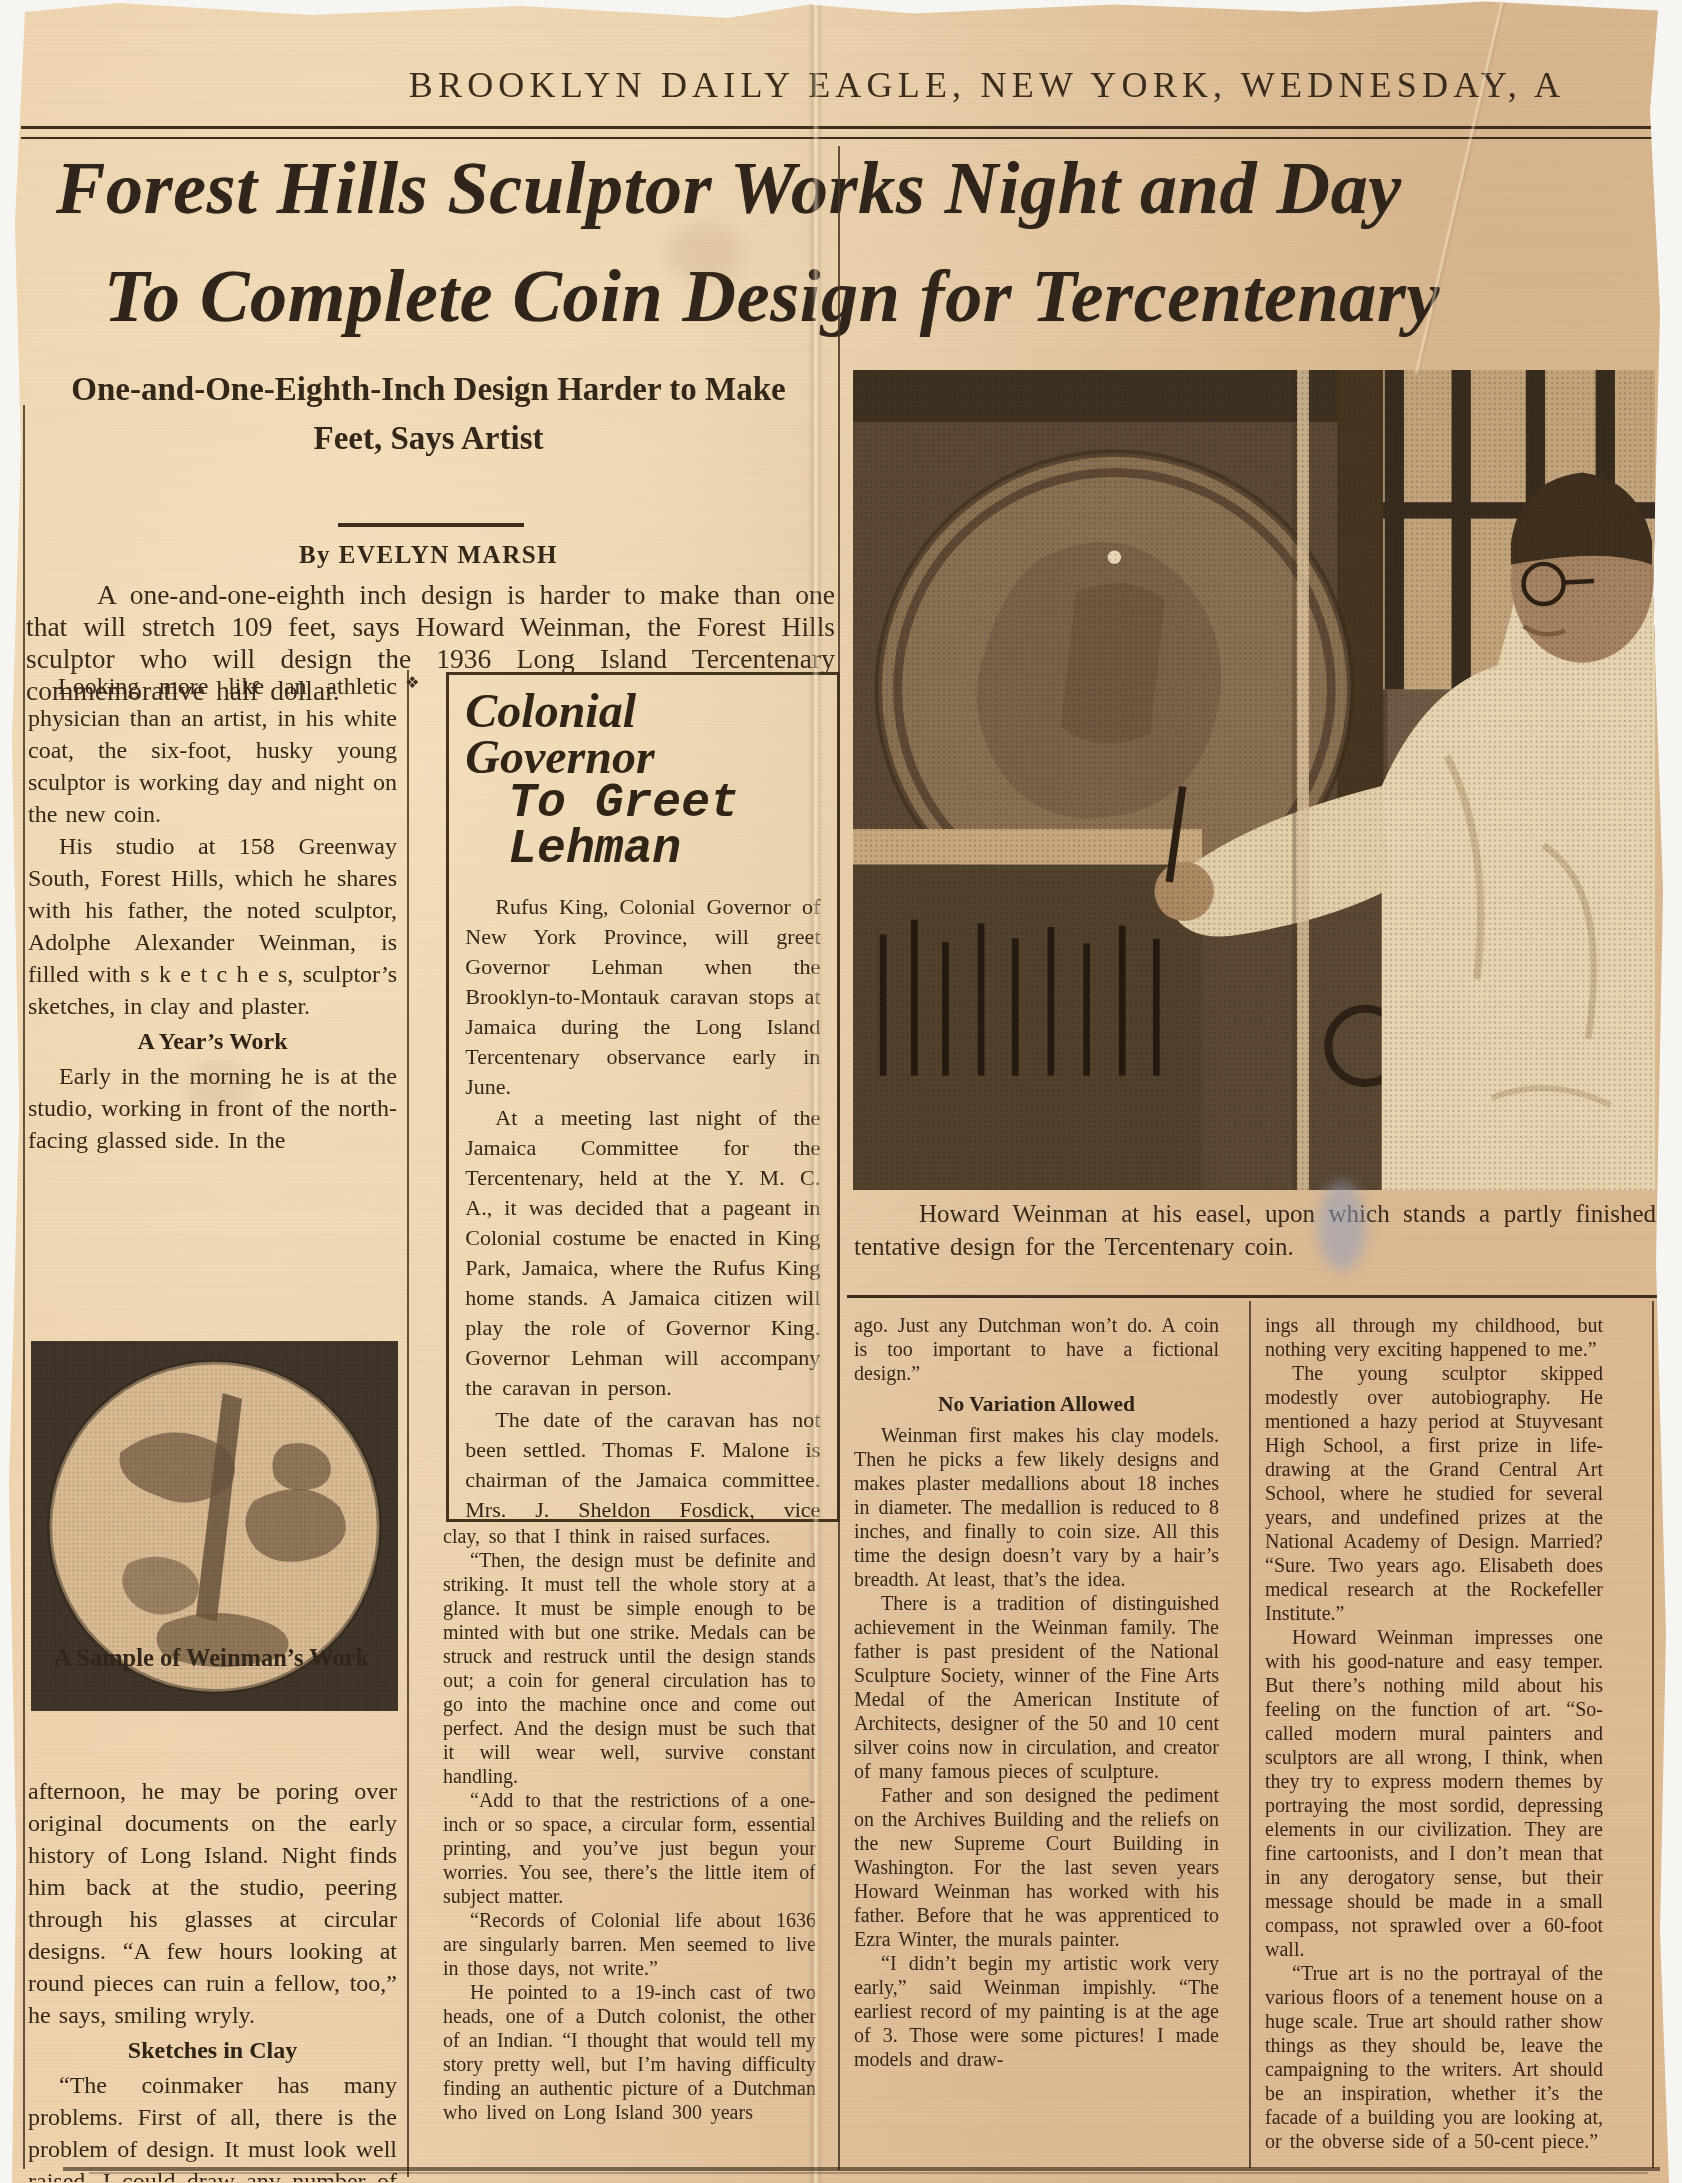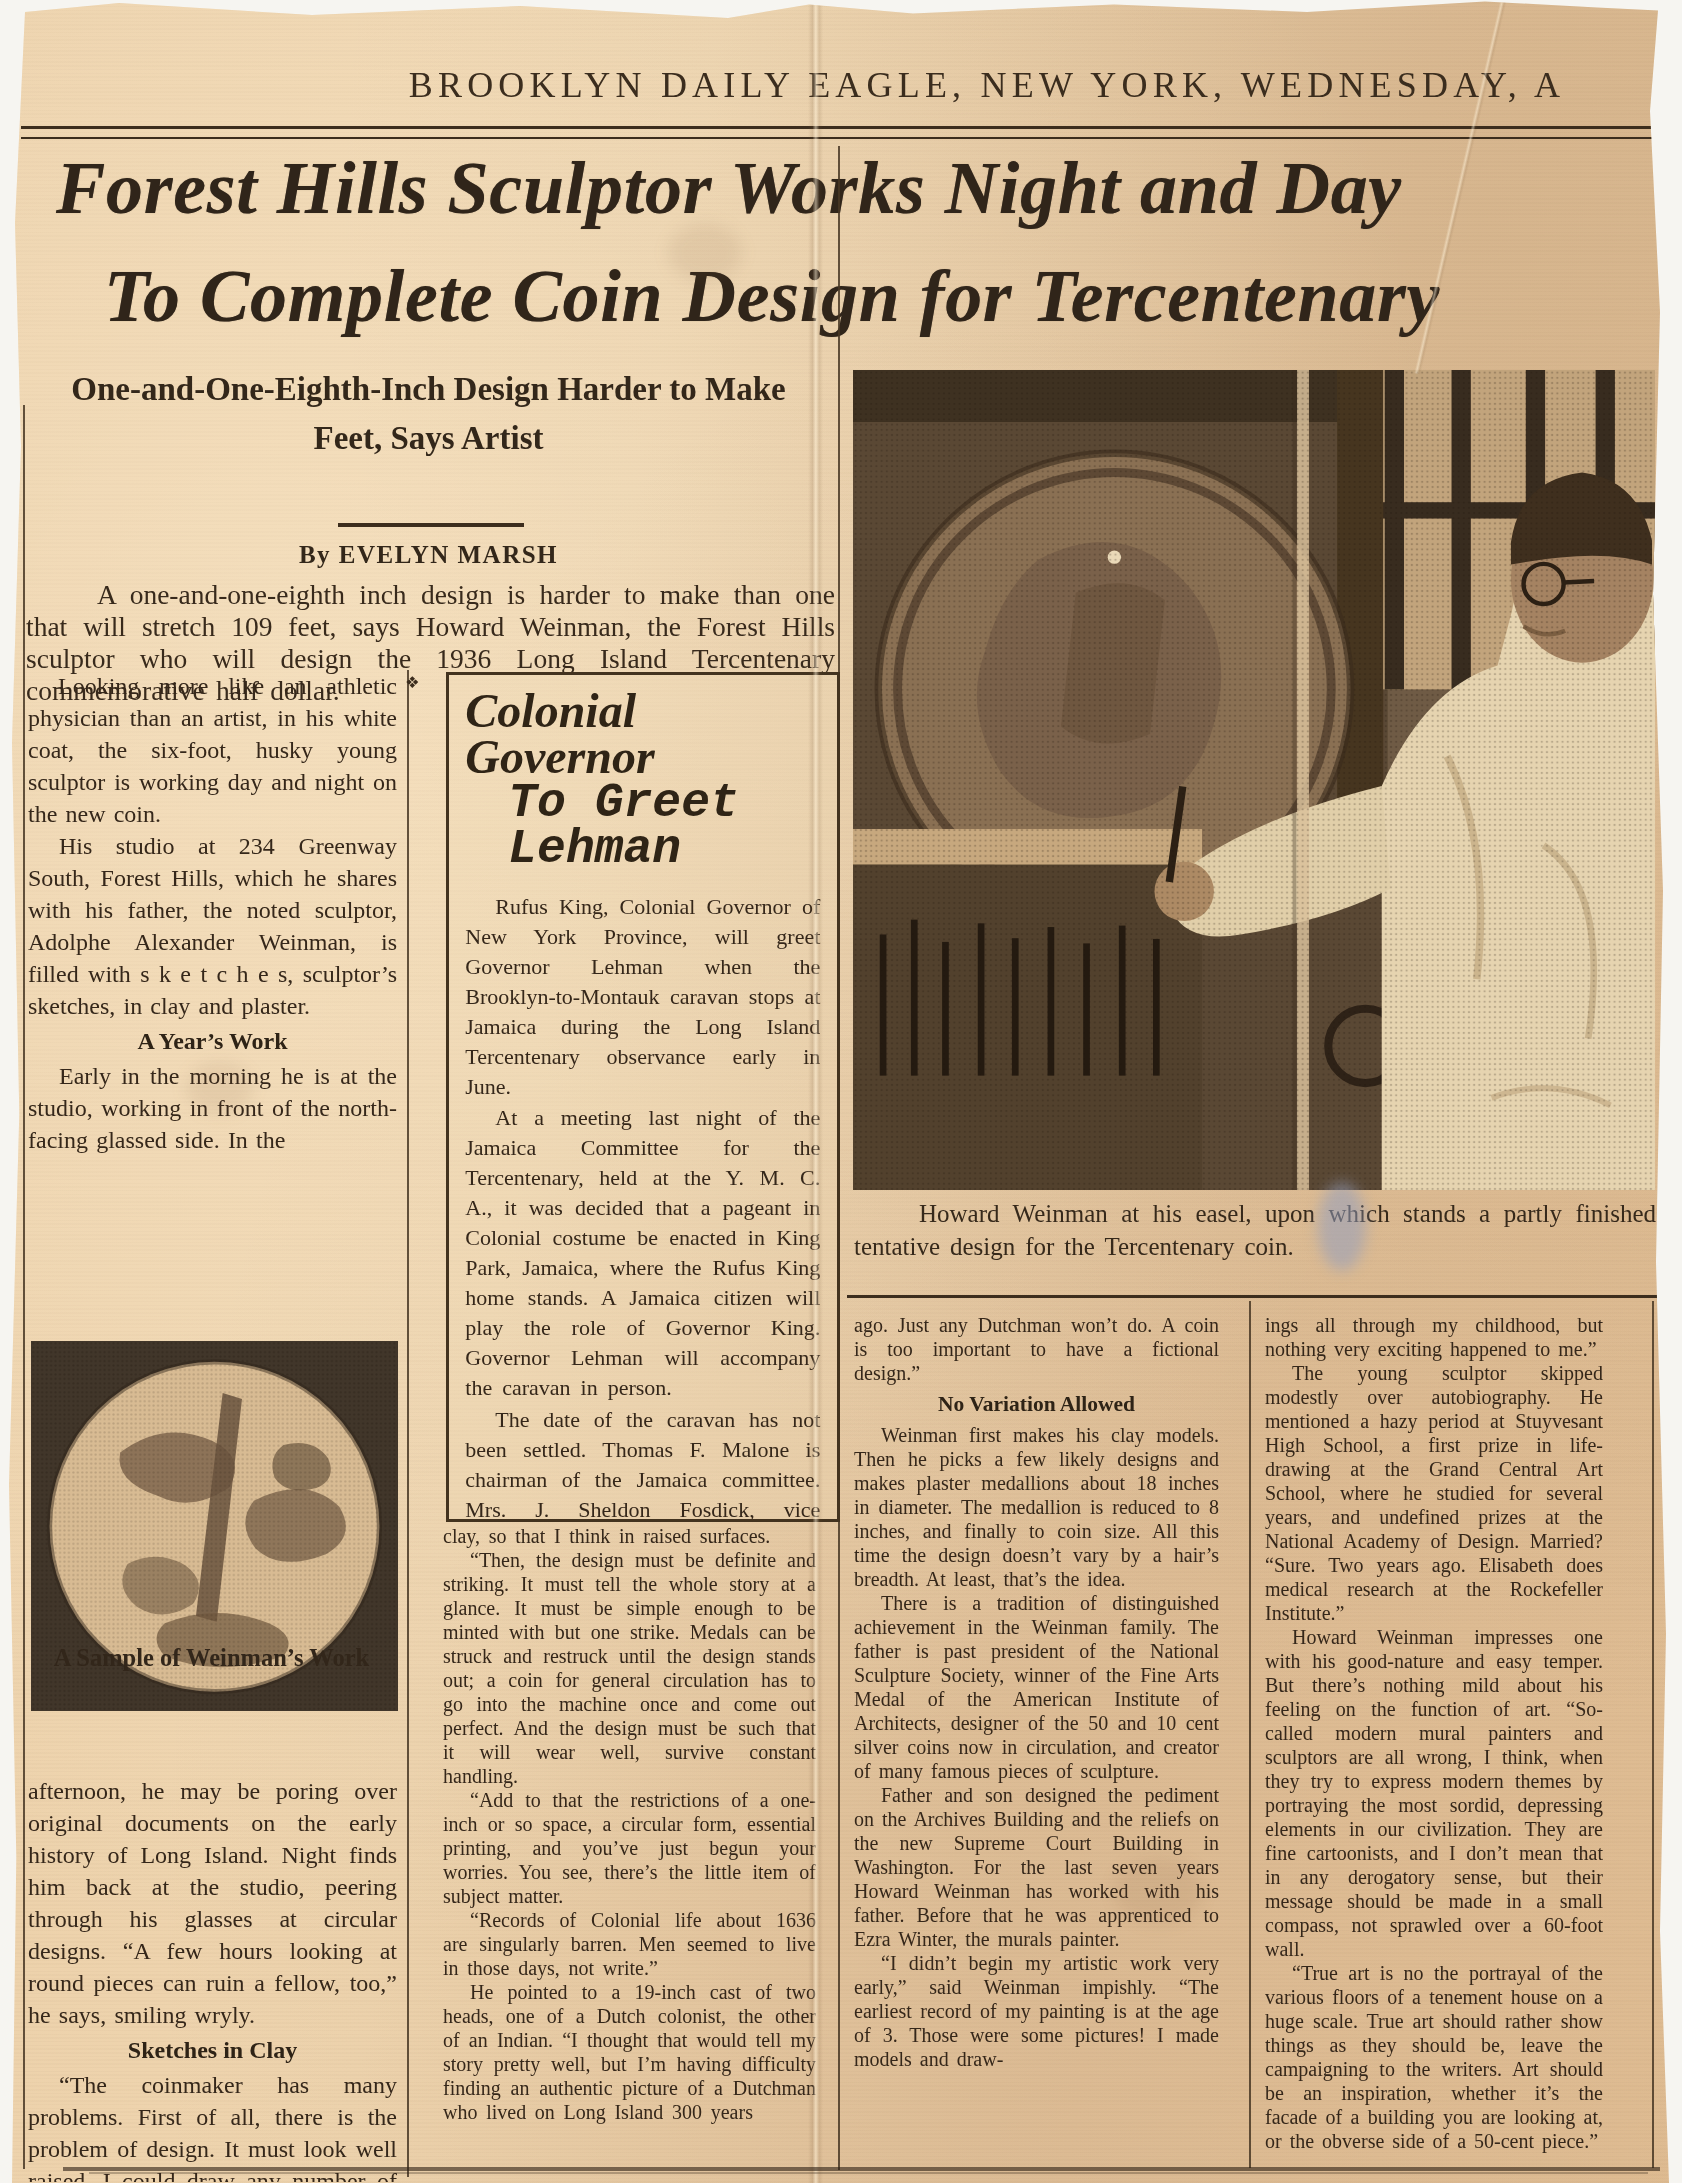--- a/index.html
+++ b/index.html
@@ -113,21 +113,21 @@
   <div class="vrule" style="left:23px;top:405px;height:1764px;"></div>
   <div class="vrule" style="left:407px;top:670px;height:1507px;"></div>
   <div class="vrule" style="left:838px;top:146px;height:2024px;"></div>
   <div class="vrule" style="left:1249px;top:1301px;height:867px;"></div>
   <div class="vrule" style="left:1652px;top:1301px;height:867px;"></div>
 
   <div class="abs ornament">❖</div>
 
   <div class="abs col-left-upper body-lg">
     <p class="noindent" style="text-indent:30px;">Looking more like an athletic physician than an artist, in his white coat, the six-foot, husky young sculptor is working day and night on the new coin.</p>
-    <p>His studio at 234 Greenway South, Forest Hills, which he shares with his father, the noted sculptor, Adolphe Alexander Weinman, is filled with s k e t c h e s, sculptor’s sketches, in clay and plaster.</p>
+    <p>His studio at 158 Greenway South, Forest Hills, which he shares with his father, the noted sculptor, Adolphe Alexander Weinman, is filled with s k e t c h e s, sculptor’s sketches, in clay and plaster.</p>
     <div class="colhead">A Year’s Work</div>
     <p>Early in the morning he is at the studio, working in front of the north-facing glassed side. In the</p>
   </div>
 
   <figure class="photo2" style="margin:0;">
     <svg viewBox="0 0 494 498" preserveAspectRatio="none">
       <defs>
         <pattern id="ht2" width="6" height="6" patternUnits="userSpaceOnUse">
           <circle cx="3" cy="3" r="1.5" fill="rgba(25,17,9,0.25)"></circle>
         </pattern>

